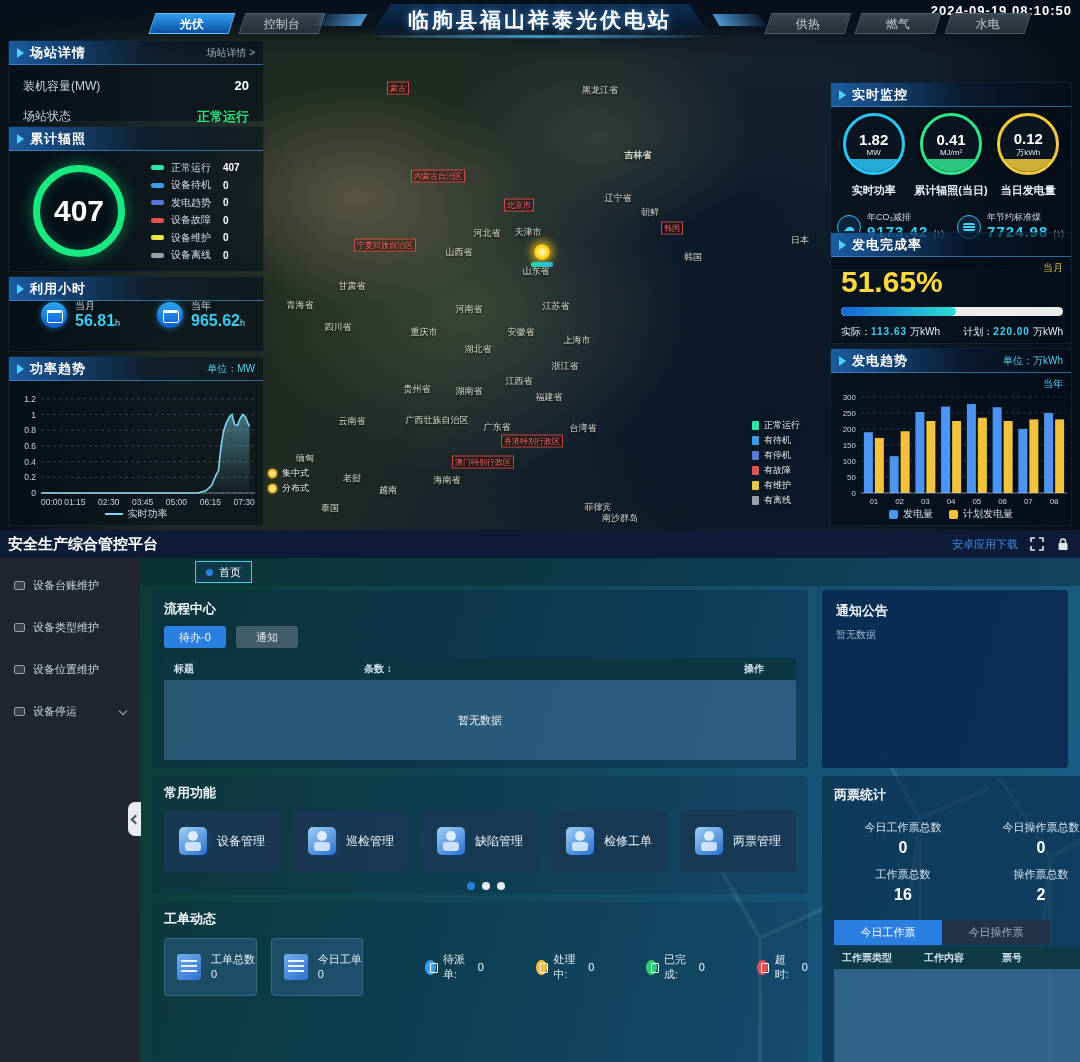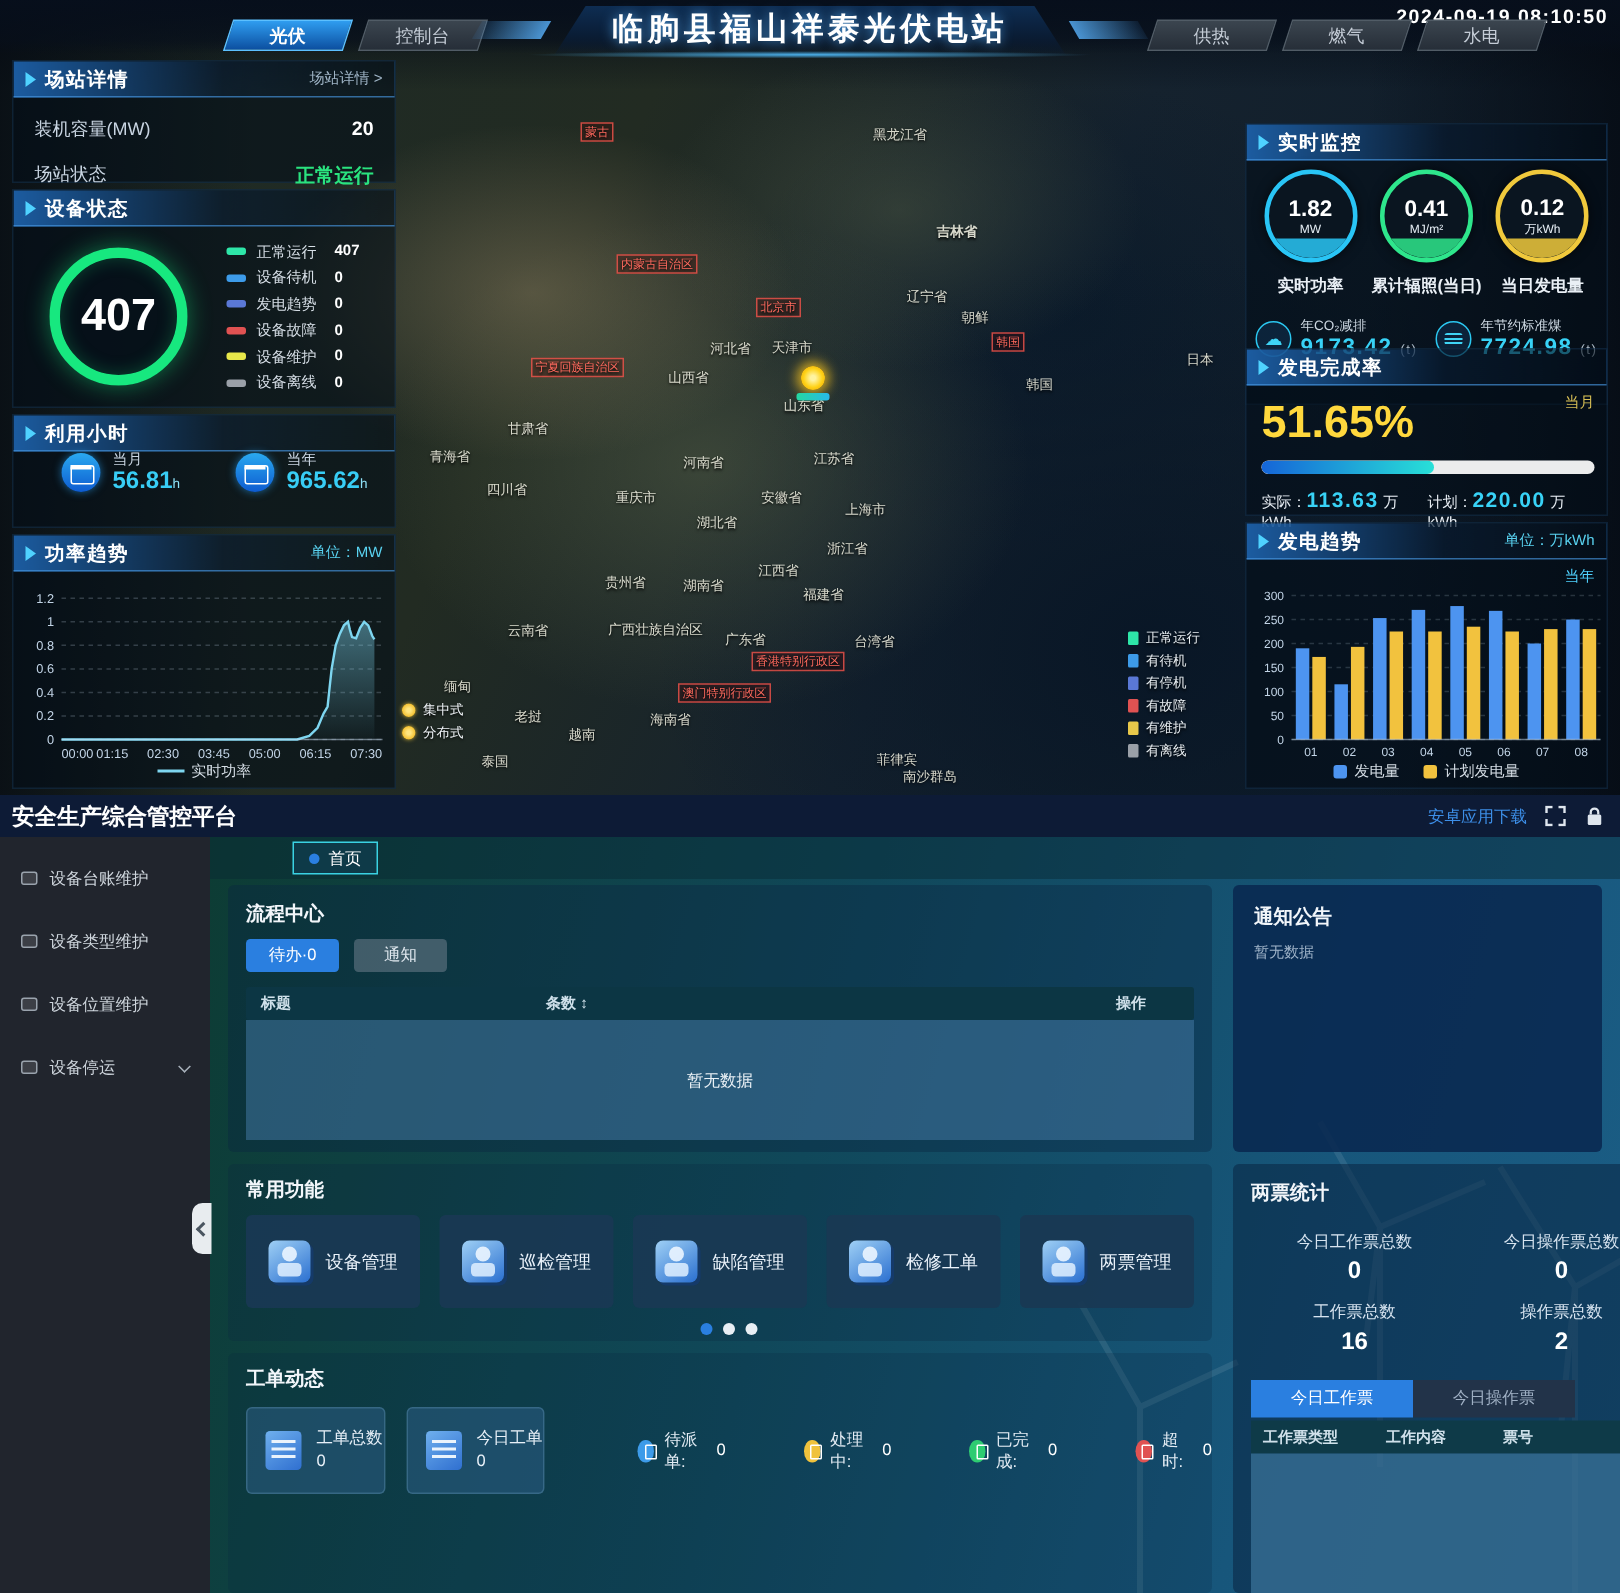--- a/index.html
+++ b/index.html
@@ -107,21 +107,21 @@
   .rt-val{font-size:15px;font-weight:bold;color:#38d2f6;letter-spacing:1px;line-height:15px;}
   .rt-unit{font-size:9px;color:#aebcc8;font-weight:normal;}
 
   
   .cp-period{position:absolute;right:8px;top:28px;font-size:10px;color:#d8bf55;}
   .cp-pct{position:absolute;left:10px;top:32px;font-size:30px;font-weight:bold;color:#ffd83d;}
   .cp-bar{position:absolute;left:10px;top:74px;width:222px;height:9px;border-radius:5px;background:rgba(255,255,255,.92);overflow:hidden;}
   .cp-fill{height:100%;border-radius:5px;background:linear-gradient(90deg,#1565d8,#28e0d8);}
   .cp-row{position:absolute;left:10px;top:92px;width:222px;display:flex;justify-content:space-between;}
   .cp-item{font-size:11px;color:#c9d5e2;}
-  .cp-item b{font-size:14px;color:#38d2f6;letter-spacing:1px;}
+  .cp-item b{font-size:10px;color:#38d2f6;letter-spacing:1px;}
   .cp-item span{color:#e8eef4;font-size:10px;}
 
   .chart-wrap{position:absolute;left:4px;}
   .chart-legend{position:absolute;bottom:4px;width:100%;display:flex;justify-content:center;gap:16px;}
   .chart-legend .item{display:flex;align-items:center;font-size:10px;color:#d6dee6;}
   .chart-legend .line{width:18px;height:2px;background:#7ed6f0;margin-right:5px;}
   .chart-legend .sq{width:9px;height:9px;border-radius:2px;margin-right:5px;}
   .gt-period{position:absolute;right:8px;top:28px;font-size:10px;color:#4fd2ff;}
 
   
@@ -330,21 +330,21 @@
       </div>
       <div class="sd-row">
         <span class="sd-label">场站状态</span>
         <span class="sd-value ok">正常运行</span>
       </div>
     </div>
 
     <div class="panel lcol" style="top:126px;height:146px;">
       <div class="p-head">
         <span class="p-arrow"></span>
-        <span class="p-title">设备状态</span>
+        <span class="p-title">累计辐照</span>
       </div>
       <div class="ds-circle">
         <span class="ds-total">407</span>
       </div>
       <div class="ds-legend">
           <div class="row">
           <span class="sw" style="background: rgb(46, 230, 168);"></span>
           <span class="lb">正常运行</span>
           <span class="vl">407</span>
         </div>

